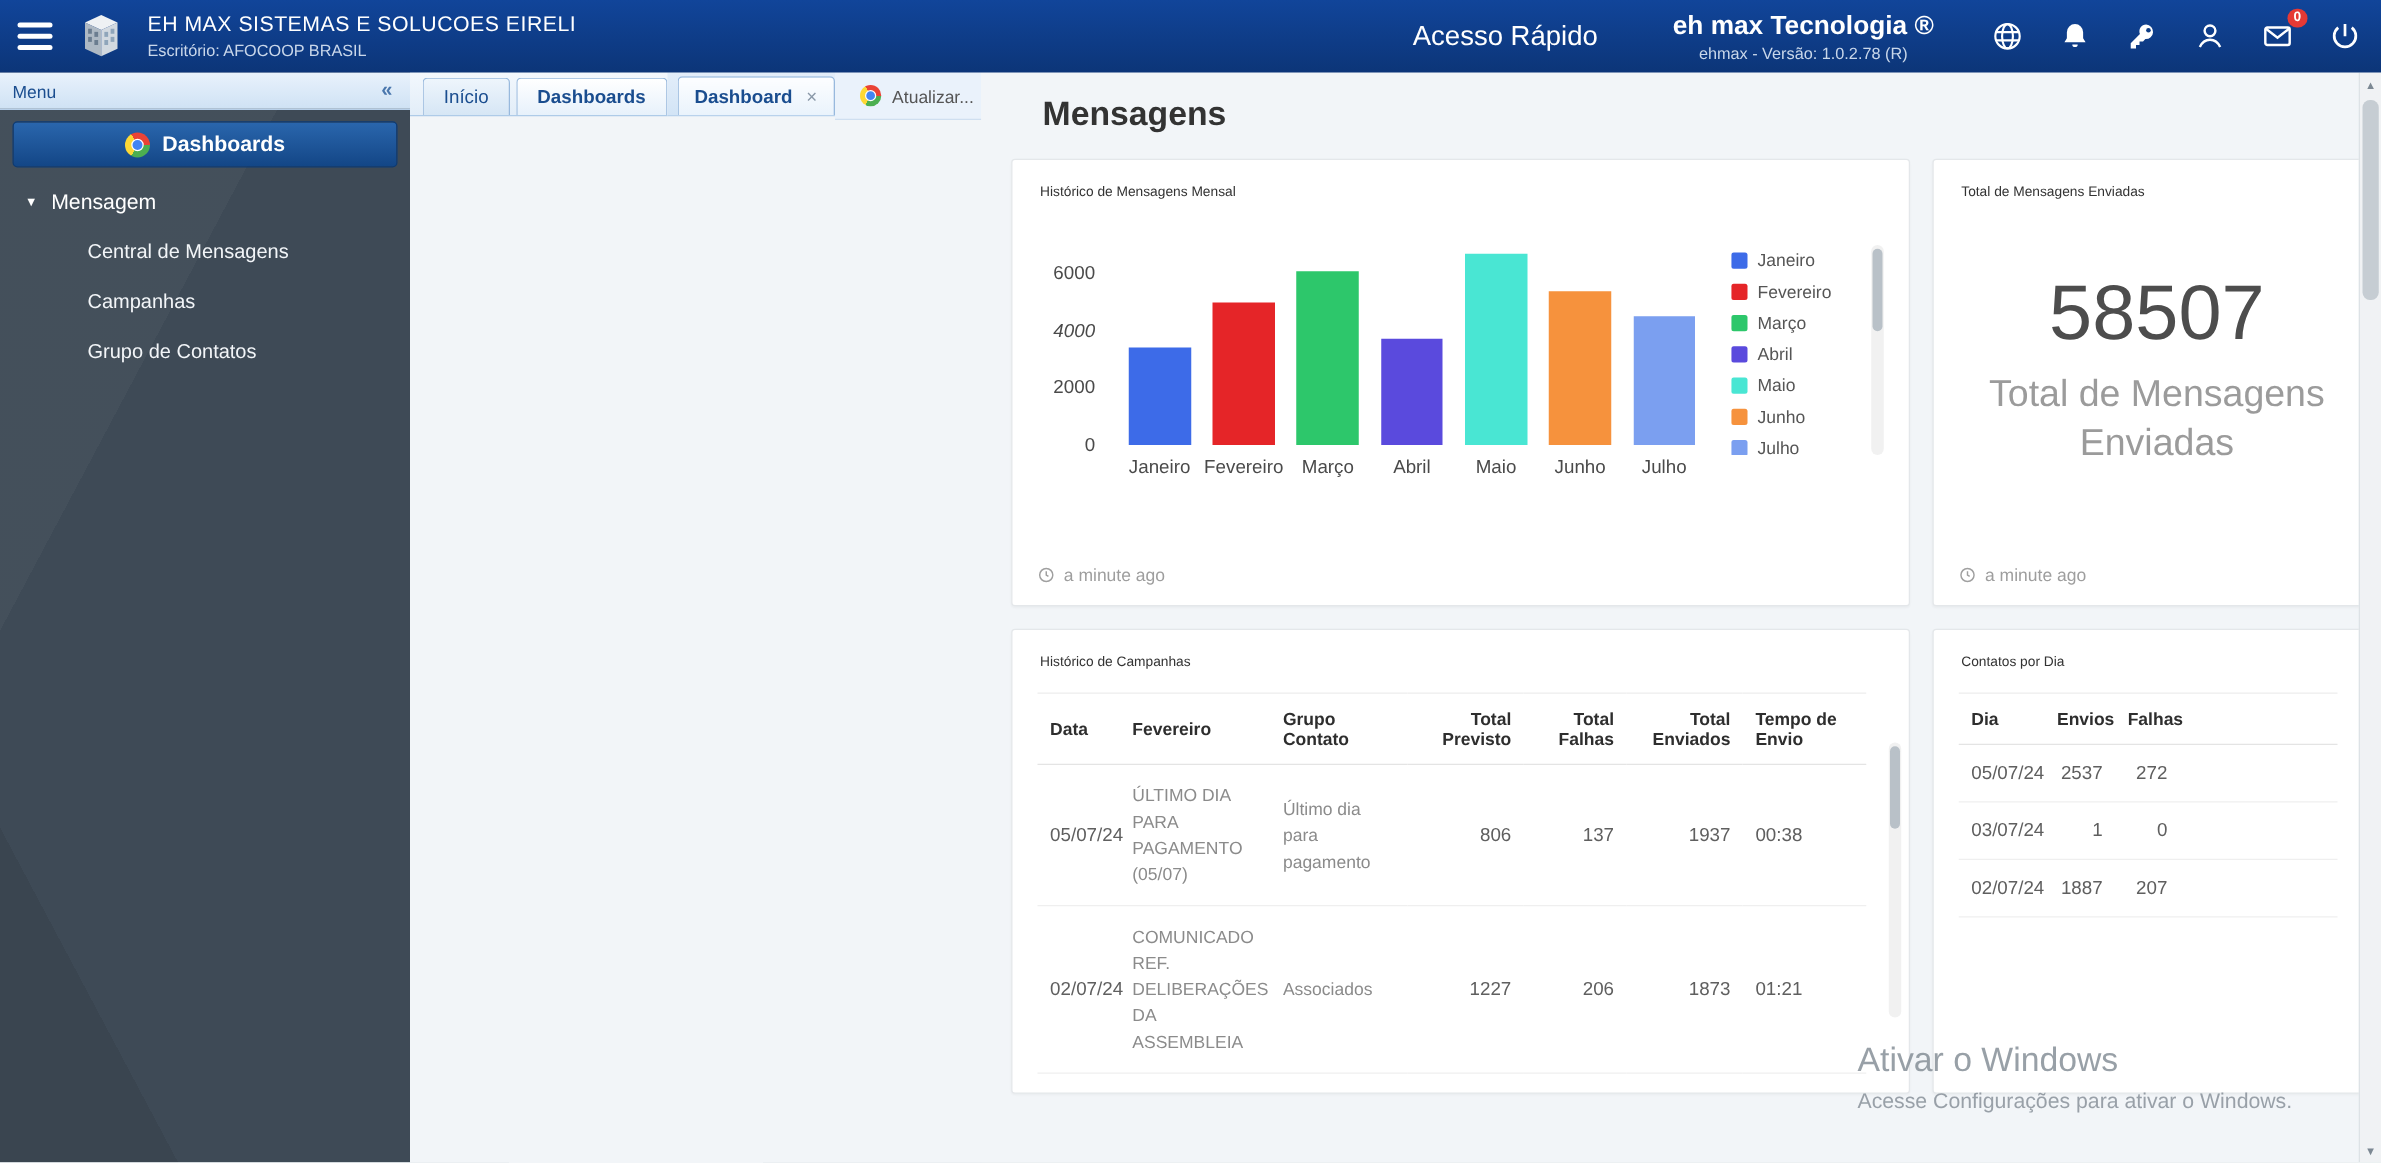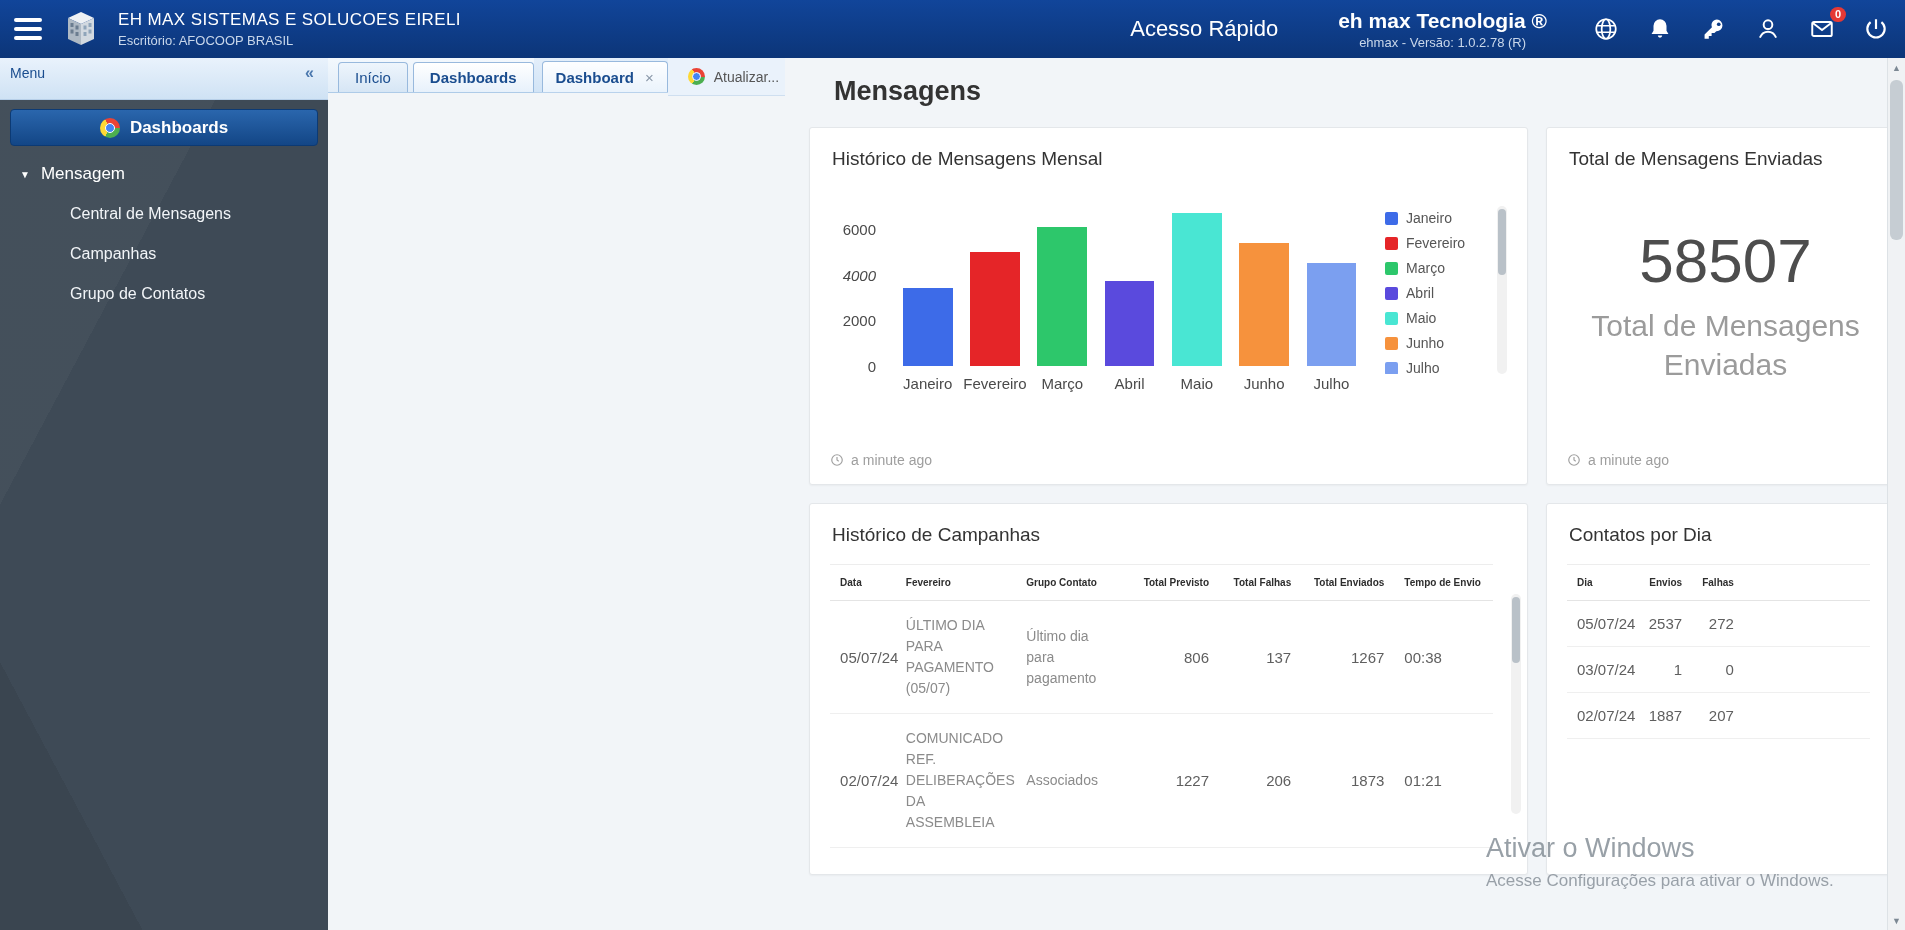--- a/index.html
+++ b/index.html
@@ -26,21 +26,21 @@
     background:transparent;border:none;cursor:pointer;padding:0;}
   .tb-icon svg{width:26px;height:26px;}
   .badge{position:absolute;top:-7px;right:-9px;background:#e53935;color:#fff;font-size:11px;
     font-weight:bold;line-height:1;padding:2px 5px;border-radius:8px;}
 
   
   .sidebar{position:absolute;top:58px;left:0;bottom:0;width:328px;background-color:#3e4a56;
     background-image:linear-gradient(118deg,rgba(255,255,255,.03) 0 30%,rgba(255,255,255,0) 30%),
                      linear-gradient(62deg,rgba(0,0,0,.07) 0 18%,rgba(0,0,0,0) 18%);}
   .menu-header{height:29px;background:linear-gradient(#e9f2fc,#cfe2f4);border-bottom:1px solid #b7cfe8;
-    display:flex;align-items:center;justify-content:space-between;padding:0 8px 12px 10px;
+    display:flex;align-items:center;justify-content:space-between;padding:0 8px 0 10px;
     color:#1a4d8f;font-size:14px;}
   .collapse{border:none;background:transparent;color:#4a77ad;font-size:16px;font-weight:bold;cursor:pointer;line-height:1;}
   .dash-btn{display:flex;align-items:center;justify-content:center;gap:10px;margin:9px 10px 4px 10px;
     width:calc(100% - 20px);height:37px;border-radius:4px;border:1px solid #0c3a74;
     background:linear-gradient(#2a66ad,#134686);color:#fff;font-size:17px;font-weight:bold;cursor:pointer;}
   .tree{margin-top:8px;}
   .tree-parent{display:flex;align-items:center;gap:11px;color:#fff;font-size:17px;padding:10px 0 10px 20px;cursor:pointer;}
   .expander{font-size:10px;color:#fff;}
   .tree-child{color:#f2f5f8;font-size:16px;padding:11px 0 11px 70px;cursor:pointer;}
 
@@ -59,21 +59,21 @@
   .toolbar{height:37px;flex:none;background:#eaf2fb;border-bottom:1px solid #cfdff0;display:flex;padding-left:14px;}
   .refresh{display:flex;align-items:center;gap:9px;background:transparent;border:none;color:#555;font-size:14px;cursor:pointer;}
 
   
   .content{flex:1;position:relative;overflow:hidden;background:#f2f5f8;padding:0 0 0 24px;}
   .content h1{margin:18px 0 0 25px;font-size:27px;font-weight:600;color:#333;}
   .cards-row{display:flex;gap:18px;margin-top:20px;}
   .cards-row.row2{margin-top:18px;}
   .card{background:#fff;border:1px solid #e4e7ea;border-radius:3px;box-shadow:0 1px 2px rgba(0,0,0,.04);
     padding:16px 20px;display:flex;flex-direction:column;position:relative;box-sizing:border-box;}
-  .card h2{font-size:19px;font-weight:400;color:#333;margin:4px 0 0 2px;}
+  .card h2{font-size:11px;font-weight:400;color:#333;margin:4px 0 0 2px;}
   .chart-card{width:1003px;height:358px;}
   .total-card{width:492px;height:358px;}
   .campaigns-card{width:1003px;height:372px;overflow:hidden;}
   .daily-card{width:492px;height:372px;overflow:hidden;}
 
   
   .chart-row{display:flex;margin-top:36px;}
   .chart-yaxis{width:58px;position:relative;height:160px;flex:none;}
   .y-tick{position:absolute;right:12px;transform:translateY(50%);font-size:15px;color:#4a4a4a;}
   .chart-main{flex:1;min-width:0;}
@@ -92,21 +92,21 @@
   .card-footer{display:flex;align-items:center;gap:7px;color:#9e9e9e;font-size:14px;margin-top:auto;padding-top:10px;}
   .card-footer svg{width:14px;height:14px;}
 
   
   .total-center{margin-top:60px;display:flex;flex-direction:column;align-items:center;}
   .big-number{font-size:62px;color:#4d4d4d;line-height:1;}
   .big-caption{font-size:30px;color:#9b9b9b;line-height:1.3;margin-top:14px;max-width:330px;text-align:center;}
 
   
   table{border-collapse:collapse;table-layout:fixed;width:calc(100% - 14px);margin-top:18px;}
-  th{font-size:10px;font-weight:bold;color:#2e2e2e;text-align:left;padding:12px 10px;
+  th{font-size:14px;font-weight:bold;color:#2e2e2e;text-align:left;padding:12px 10px;
      border-top:1px solid #ededed;border-bottom:1px solid #e4e4e4;}
   td{font-size:15px;color:#5f5f5f;padding:14px 10px;border-bottom:1px solid #efefef;vertical-align:middle;}
   .campaigns-table th:nth-child(1){width:9%;}
   .campaigns-table th:nth-child(2){width:19%;}
   .campaigns-table th:nth-child(3){width:17%;}
   .campaigns-table th:nth-child(4){width:14%;}
   .campaigns-table th:nth-child(5){width:12%;}
   .campaigns-table th:nth-child(6){width:14%;}
   .campaigns-table th:nth-child(7){width:15%;}
   .campaigns-table td:nth-child(2),.campaigns-table td:nth-child(3){font-size:14px;color:#8b8b8b;line-height:1.5;}
@@ -388,21 +388,21 @@
                   <th>Tempo de Envio</th>
                 </tr>
               </thead>
             <tbody>
                 <tr>
                   <td>05/07/24</td>
                   <td>ÚLTIMO DIA PARA PAGAMENTO (05/07)</td>
                   <td>Último dia para pagamento</td>
                   <td>806</td>
                   <td>137</td>
-                  <td>1267</td>
+                  <td>1937</td>
                   <td>00:38</td>
                 </tr>
                 <tr>
                   <td>02/07/24</td>
                   <td>COMUNICADO REF. DELIBERAÇÕES DA ASSEMBLEIA</td>
                   <td>Associados</td>
                   <td>1227</td>
                   <td>206</td>
                   <td>1873</td>
                   <td>01:21</td>

